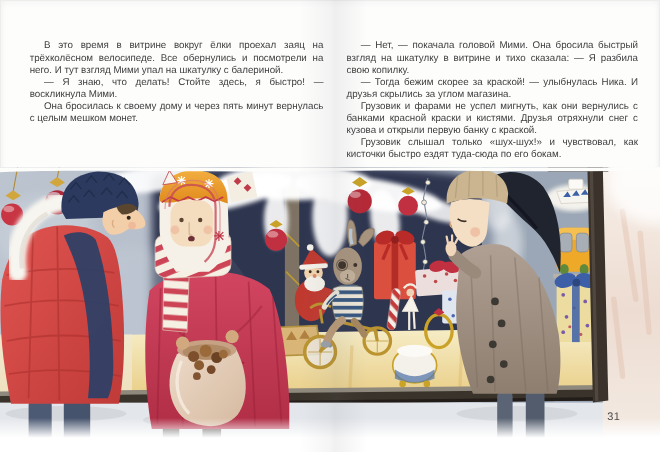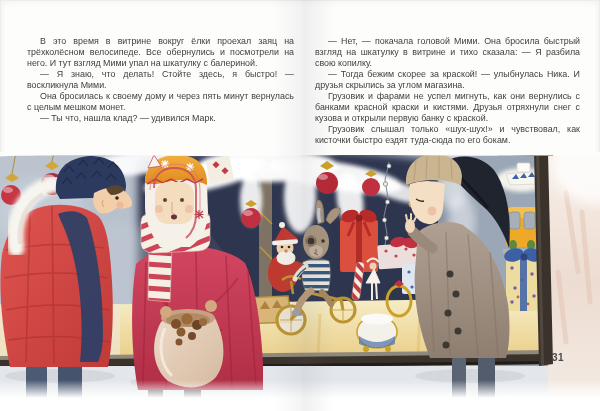--- a/index.html
+++ b/index.html
@@ -11,39 +11,38 @@
   }
   .textcol{
     position:absolute;top:36px;
     font-size:8.9px;line-height:11px;color:#3f3e3e;
     text-align:justify;
   }
   .textcol p{margin:0;text-indent:13px;}
   #leftcol{left:27px;width:267px;}
   #rightcol{left:315px;width:265px;}
   .pagenum{
-    position:absolute;left:552px;top:352px;
-    font-size:10px;color:#4a4a4a;letter-spacing:.5px;font-weight:bold;
+    position:absolute;left:552px;top:374px;
+    font-size:10px;color:#4a4a4a;letter-spacing:.5px;
   }
   .illu{position:absolute;left:0;top:152px;width:600px;height:259px;}
   .fold{
     position:absolute;left:272px;top:0;width:62px;height:411px;pointer-events:none;
     background:linear-gradient(90deg,rgba(110,112,122,0) 0%,rgba(110,112,122,.07) 45%,rgba(110,112,122,.10) 52%,rgba(110,112,122,0) 100%);
   }
 </style>
 </head>
 <body>
 
 <div class="page">
 
   <div class="textcol" id="leftcol">
     <p>В это время в витрине вокруг ёлки проехал заяц на трёхколёсном велосипеде. Все обернулись и посмотрели на него. И тут взгляд Мими упал на шкатулку с балериной.</p>
     <p>— Я знаю, что делать! Стойте здесь, я быстро! — воскликнула Мими.</p>
     <p>Она бросилась к своему дому и через пять минут вернулась с целым мешком монет.</p>
-    <p>— Ты что, нашла клад? — удивился Марк.</p>
   </div>
 
   <div class="textcol" id="rightcol">
     <p>— Нет, — покачала головой Мими. Она бросила быстрый взгляд на шкатулку в витрине и тихо сказала: — Я разбила свою копилку.</p>
     <p>— Тогда бежим скорее за краской! — улыбнулась Ника. И друзья скрылись за углом магазина.</p>
     <p>Грузовик и фарами не успел мигнуть, как они вернулись с банками красной краски и кистями. Друзья отряхнули снег с кузова и открыли первую банку с краской.</p>
     <p>Грузовик слышал только «шух-шух!» и чувствовал, как кисточки быстро ездят туда-сюда по его бокам.</p>
   </div>
 
   <svg class="illu" viewBox="0 0 600 259">

